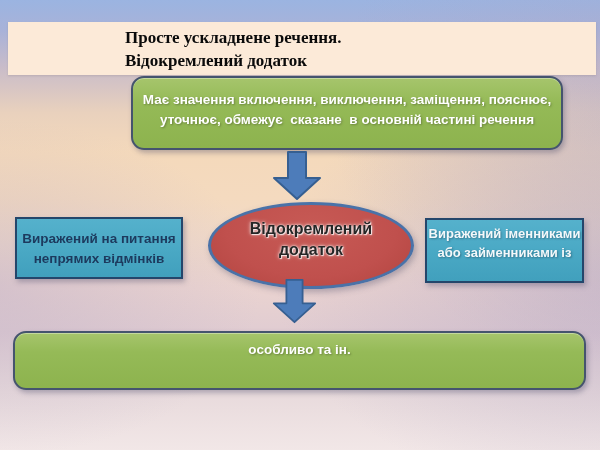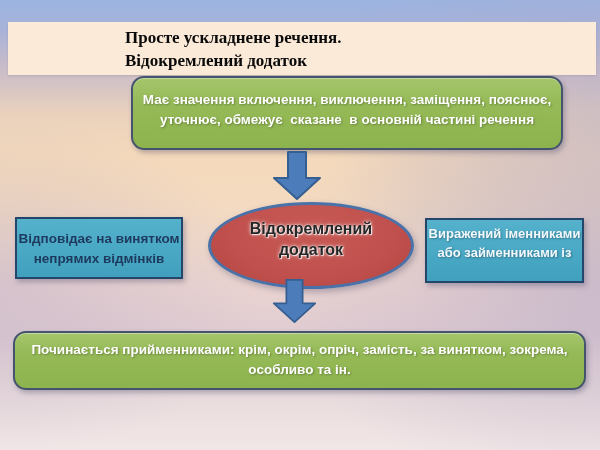--- a/index.html
+++ b/index.html
@@ -88,33 +88,32 @@
       <polygon points="16,1 34,1 34,27 48,27 25,48 2,27 16,27" stroke="#365f91" stroke-width="2" stroke-linejoin="round" fill="#4d7cba"></polygon>
     </svg>
   </div>
 
   <div class="ellipse">
     <div class="e-line">Відокремлений</div>
     <div class="e-line">додаток</div>
   </div>
 
   <div class="blue-box blue-left">
-    <div class="b-line">Відповідає на винятком</div>
+    <div class="b-line">Виражений на питання</div>
     <div class="b-line">непрямих відмінків</div>
   </div>
 
   <div class="blue-box blue-right">
     <div class="b-line">Виражений іменниками</div>
     <div class="b-line">або займенниками із</div>
   </div>
 
   <div class="arrow" style="left:271px;top:279px;">
     <svg width="47" height="45" viewBox="0 0 50 50">
       <polygon points="16,1 34,1 34,27 48,27 25,48 2,27 16,27" stroke="#365f91" stroke-width="2" stroke-linejoin="round" fill="#4d7cba"></polygon>
     </svg>
   </div>
 
   <div class="rounded-green green-bottom">
-    <div class="g-line">Починається прийменниками: крім, окрім, опріч, замість, за винятком, зокрема,</div>
     <div class="g-line">особливо та ін.</div>
   </div>
 
 </div>
 
 </body></html>

